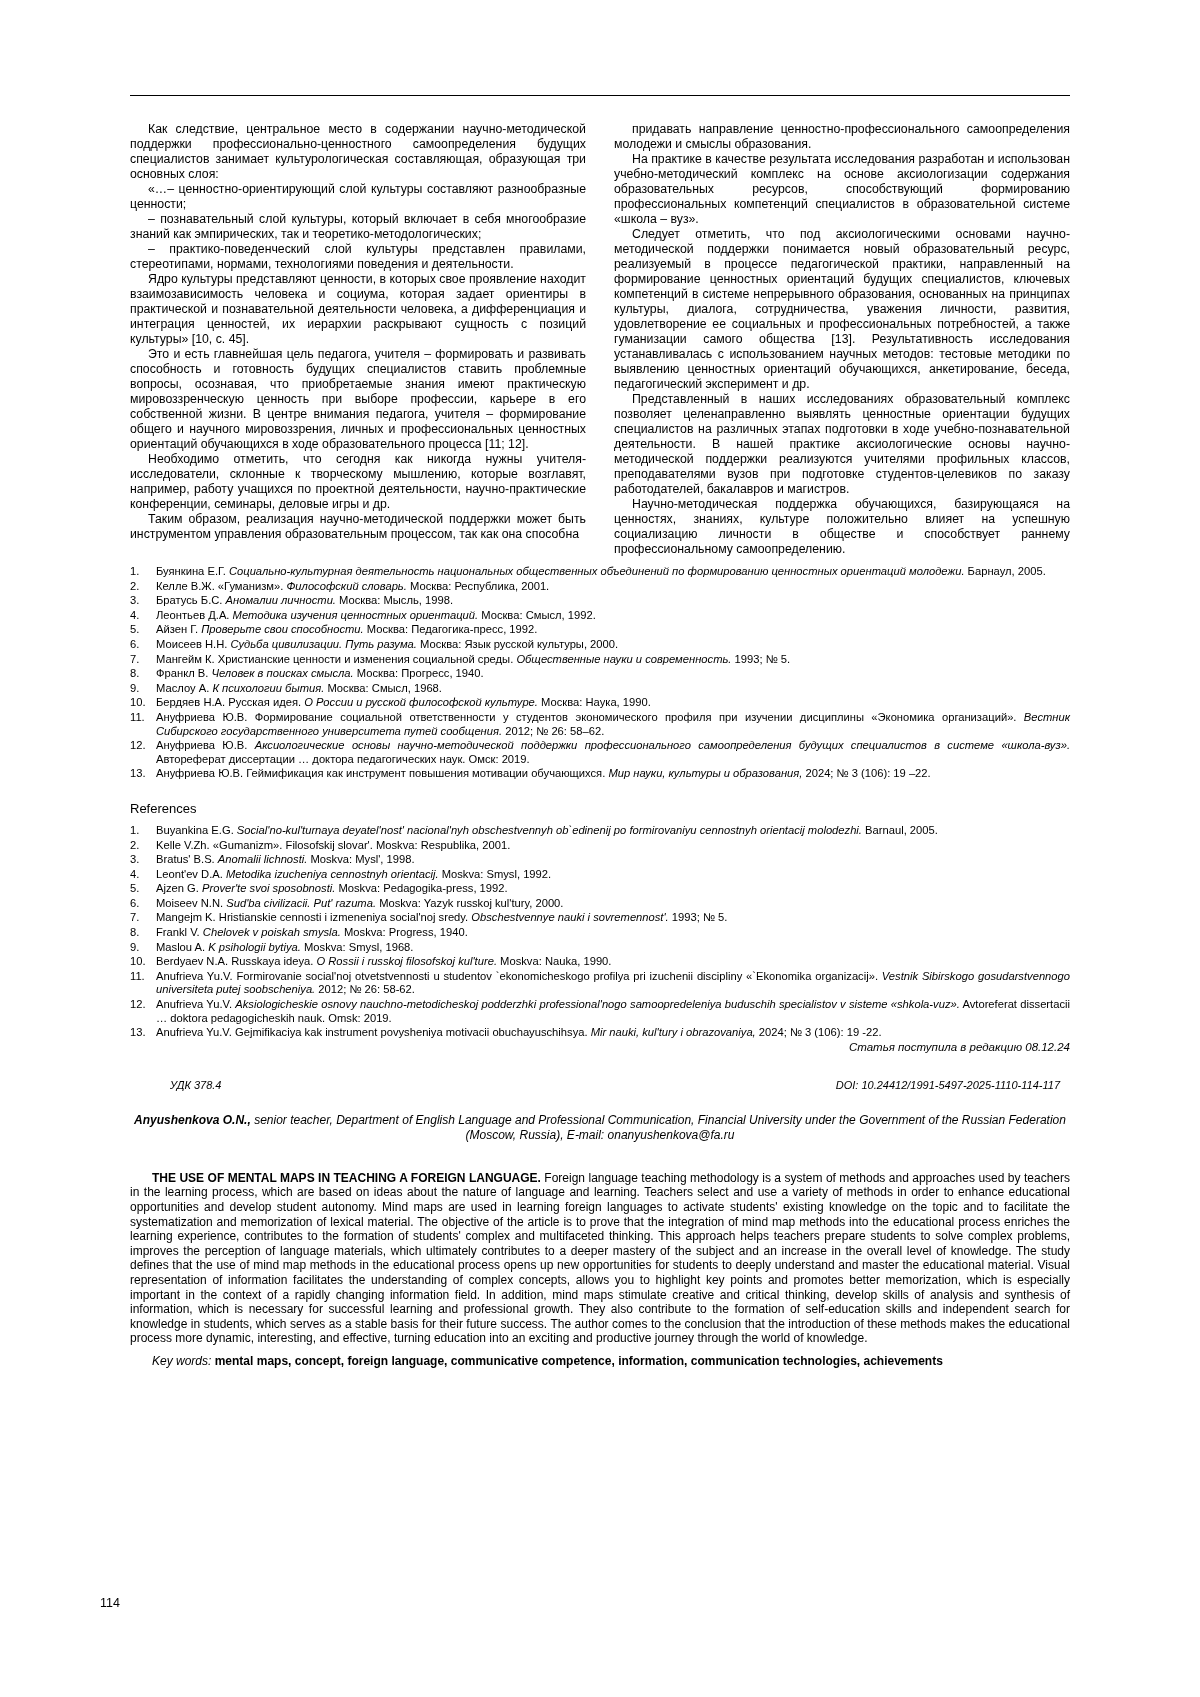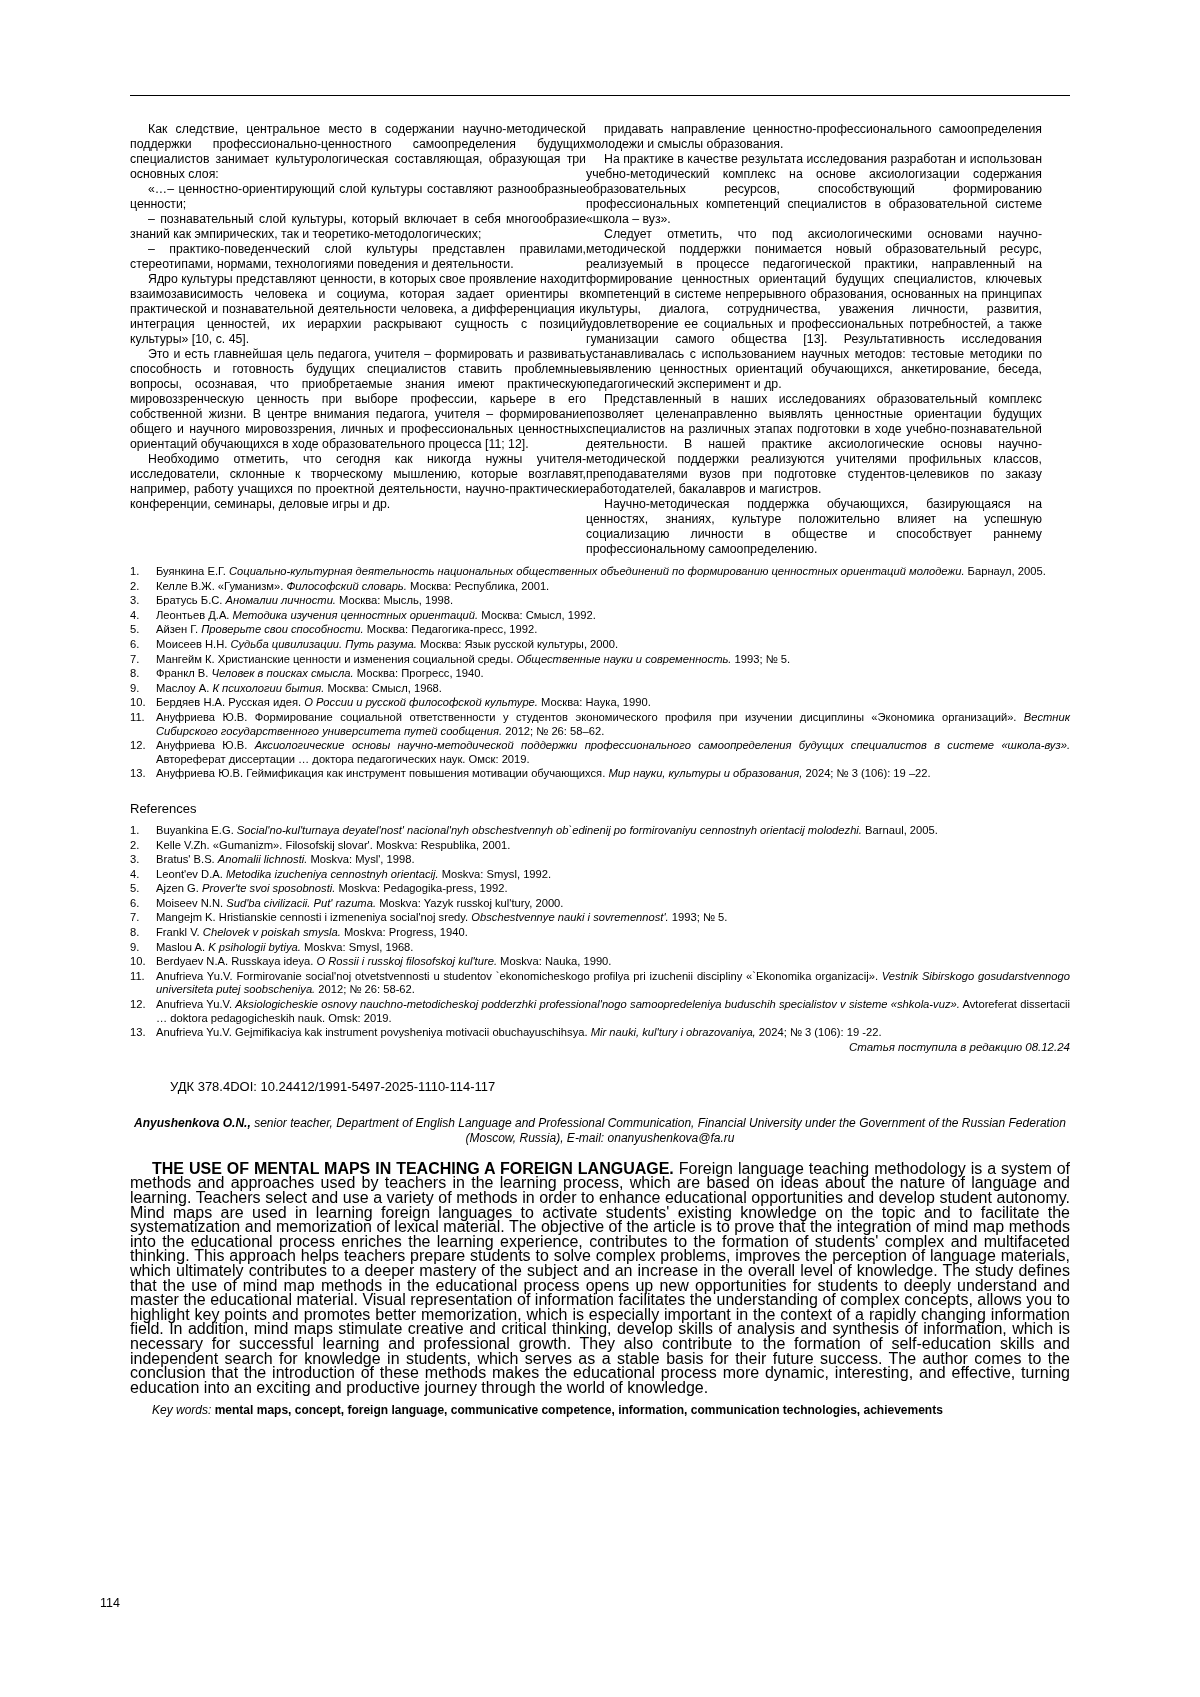--- a/index.html
+++ b/index.html
@@ -39,20 +39,21 @@
     background: #000;
   }
   .content {
     position: absolute;
     top: 122px;
     left: 130px;
     width: 940px;
   }
   .cols {
     display: flex;
+    gap: 28px;
   }
   .col {
     width: 456px;
   }
   .col p {
     margin: 0;
     font-size: 12.3px;
     line-height: 15.0px;
     text-align: justify;
     text-indent: 18px;
@@ -89,42 +90,43 @@
   }
   .received {
     margin-top: 0;
     text-align: right;
     font-style: italic;
     font-size: 11.5px;
   }
   .meta-row {
     margin-top: 26px;
     display: flex;
-    justify-content: flex-start;
-    font-size: 13px;
+    justify-content: space-between;
+    font-size: 11px;
+    font-style: italic;
   }
   .udk {
     padding-left: 40px;
   }
   .doi {
     padding-right: 10px;
   }
   .author-block {
     margin-top: 22px;
     font-size: 12px;
     font-style: italic;
     line-height: 15px;
     text-align: center;
   }
   .author-block b {
     font-weight: bold;
   }
   .abstract {
-    margin-top: 16px;
-    font-size: 16px;
+    margin-top: 28px;
+    font-size: 12.0px;
     line-height: 14.6px;
     text-align: justify;
     text-indent: 22px;
   }
   .abstract b {
     font-weight: bold;
   }
   .keywords {
     margin-top: 8px;
     font-size: 12.0px;
@@ -156,20 +158,21 @@
 
     <div class="cols">
       <div class="col">
         <p>Как следствие, центральное место в содержании научно-методической поддержки профессионально-ценностного самоопределения будущих специалистов занимает культурологическая составляющая, образующая три основных слоя:</p>
         <p>«…– ценностно-ориентирующий слой культуры составляют разнообразные ценности;</p>
         <p>– познавательный слой культуры, который включает в себя многообразие знаний как эмпирических, так и теоретико-методологических;</p>
         <p>– практико-поведенческий слой культуры представлен правилами, стереотипами, нормами, технологиями поведения и деятельности.</p>
         <p>Ядро культуры представляют ценности, в которых свое проявление находит взаимозависимость человека и социума, которая задает ориентиры в практической и познавательной деятельности человека, а дифференциация и интеграция ценностей, их иерархии раскрывают сущность с позиций культуры» [10, с. 45].</p>
         <p>Это и есть главнейшая цель педагога, учителя – формировать и развивать способность и готовность будущих специалистов ставить проблемные вопросы, осознавая, что приобретаемые знания имеют практическую мировоззренческую ценность при выборе профессии, карьере в его собственной жизни. В центре внимания педагога, учителя – формирование общего и научного мировоззрения, личных и профессиональных ценностных ориентаций обучающихся в ходе образовательного процесса [11; 12].</p>
         <p>Необходимо отметить, что сегодня как никогда нужны учителя-исследователи, склонные к творческому мышлению, которые возглавят, например, работу учащихся по проектной деятельности, научно-практические конференции, семинары, деловые игры и др.</p>
+        <p>Таким образом, реализация научно-методической поддержки может быть инструментом управления образовательным процессом, так как она способна</p>
       </div>
       <div class="col">
         <p>придавать направление ценностно-профессионального самоопределения молодежи и смыслы образования.</p>
         <p>На практике в качестве результата исследования разработан и использован учебно-методический комплекс на основе аксиологизации содержания образовательных ресурсов, способствующий формированию профессиональных компетенций специалистов в образовательной системе «школа – вуз».</p>
         <p>Следует отметить, что под аксиологическими основами научно-методической поддержки понимается новый образовательный ресурс, реализуемый в процессе педагогической практики, направленный на формирование ценностных ориентаций будущих специалистов, ключевых компетенций в системе непрерывного образования, основанных на принципах культуры, диалога, сотрудничества, уважения личности, развития, удовлетворение ее социальных и профессиональных потребностей, а также гуманизации самого общества [13]. Результативность исследования устанавливалась с использованием научных методов: тестовые методики по выявлению ценностных ориентаций обучающихся, анкетирование, беседа, педагогический эксперимент и др.</p>
         <p>Представленный в наших исследованиях образовательный комплекс позволяет целенаправленно выявлять ценностные ориентации будущих специалистов на различных этапах подготовки в ходе учебно-познавательной деятельности. В нашей практике аксиологические основы научно-методической поддержки реализуются учителями профильных классов, преподавателями вузов при подготовке студентов-целевиков по заказу работодателей, бакалавров и магистров.</p>
         <p>Научно-методическая поддержка обучающихся, базирующаяся на ценностях, знаниях, культуре положительно влияет на успешную социализацию личности в обществе и способствует раннему профессиональному самоопределению.</p>
       </div>
     </div>
 

